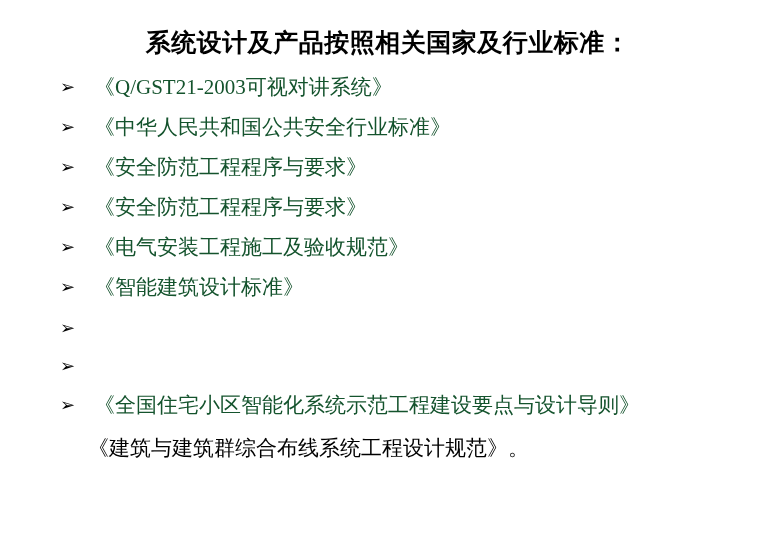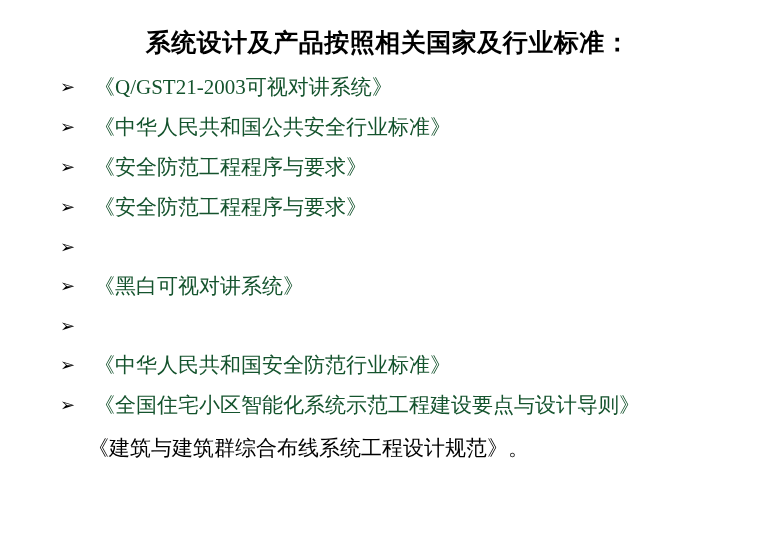--- a/index.html
+++ b/index.html
@@ -92,34 +92,34 @@
       <span class="bullet-text">《安全防范工程程序与要求》</span>
     </li>
 
     <li class="bullet-item">
       <span class="bullet-marker">➢</span>
       <span class="bullet-text">《安全防范工程程序与要求》</span>
     </li>
 
     <li class="bullet-item">
       <span class="bullet-marker">➢</span>
+      <span class="bullet-text">《电气安装工程施工及验收规范》</span>
     </li>
 
     <li class="bullet-item">
       <span class="bullet-marker">➢</span>
-      <span class="bullet-text">《黑白可视对讲系统》</span>
+      <span class="bullet-text">《智能建筑设计标准》</span>
     </li>
 
     <li class="bullet-item">
       <span class="bullet-marker">➢</span>
     </li>
 
     <li class="bullet-item">
       <span class="bullet-marker">➢</span>
-      <span class="bullet-text">《中华人民共和国安全防范行业标准》</span>
     </li>
 
     <li class="bullet-item">
       <span class="bullet-marker">➢</span>
       <span class="bullet-text">《全国住宅小区智能化系统示范工程建设要点与设计导则》</span>
     </li>
 
   </ul>
 
   <p class="trailing-line">《建筑与建筑群综合布线系统工程设计规范》。</p>

